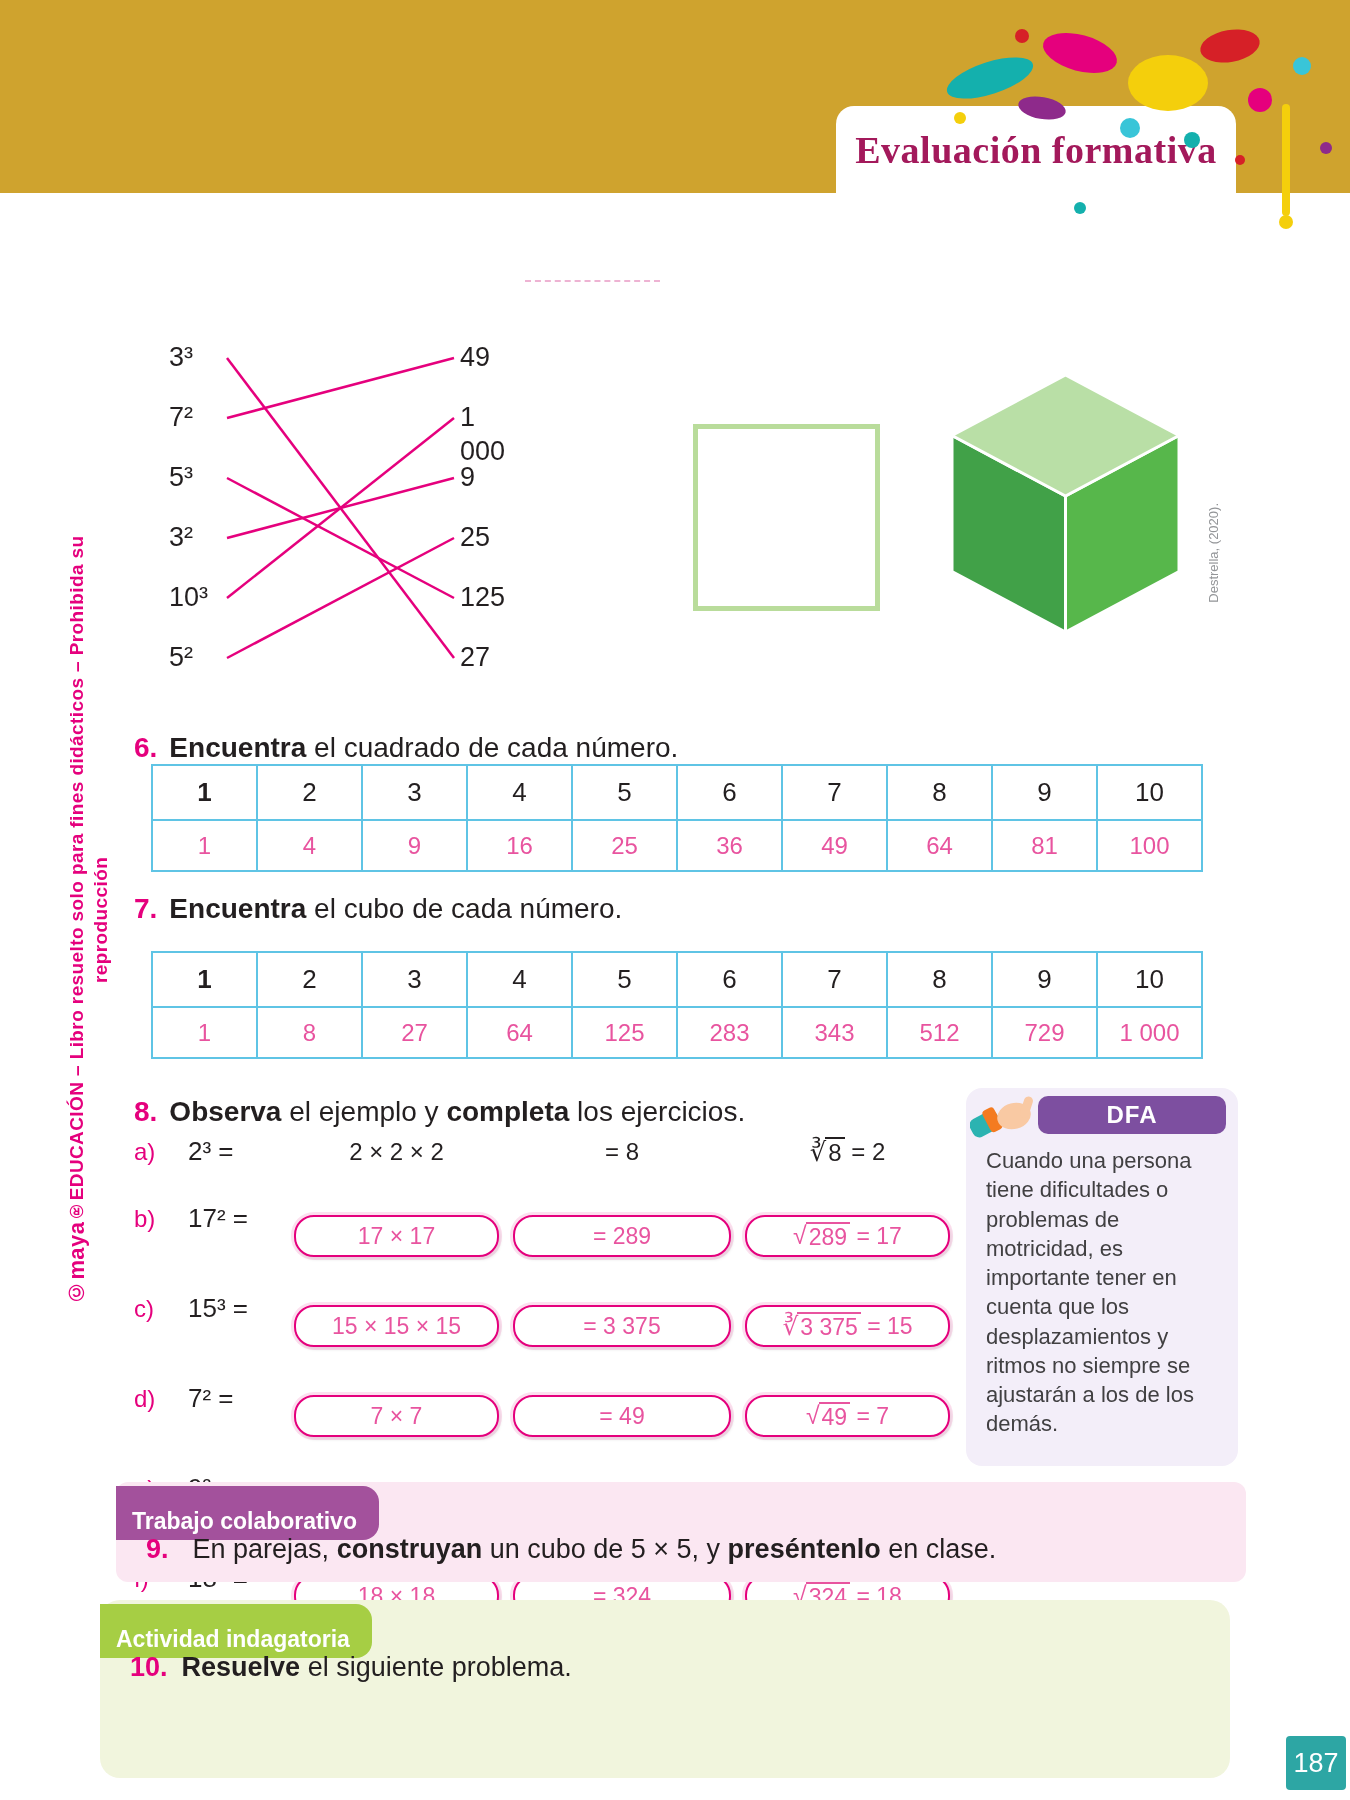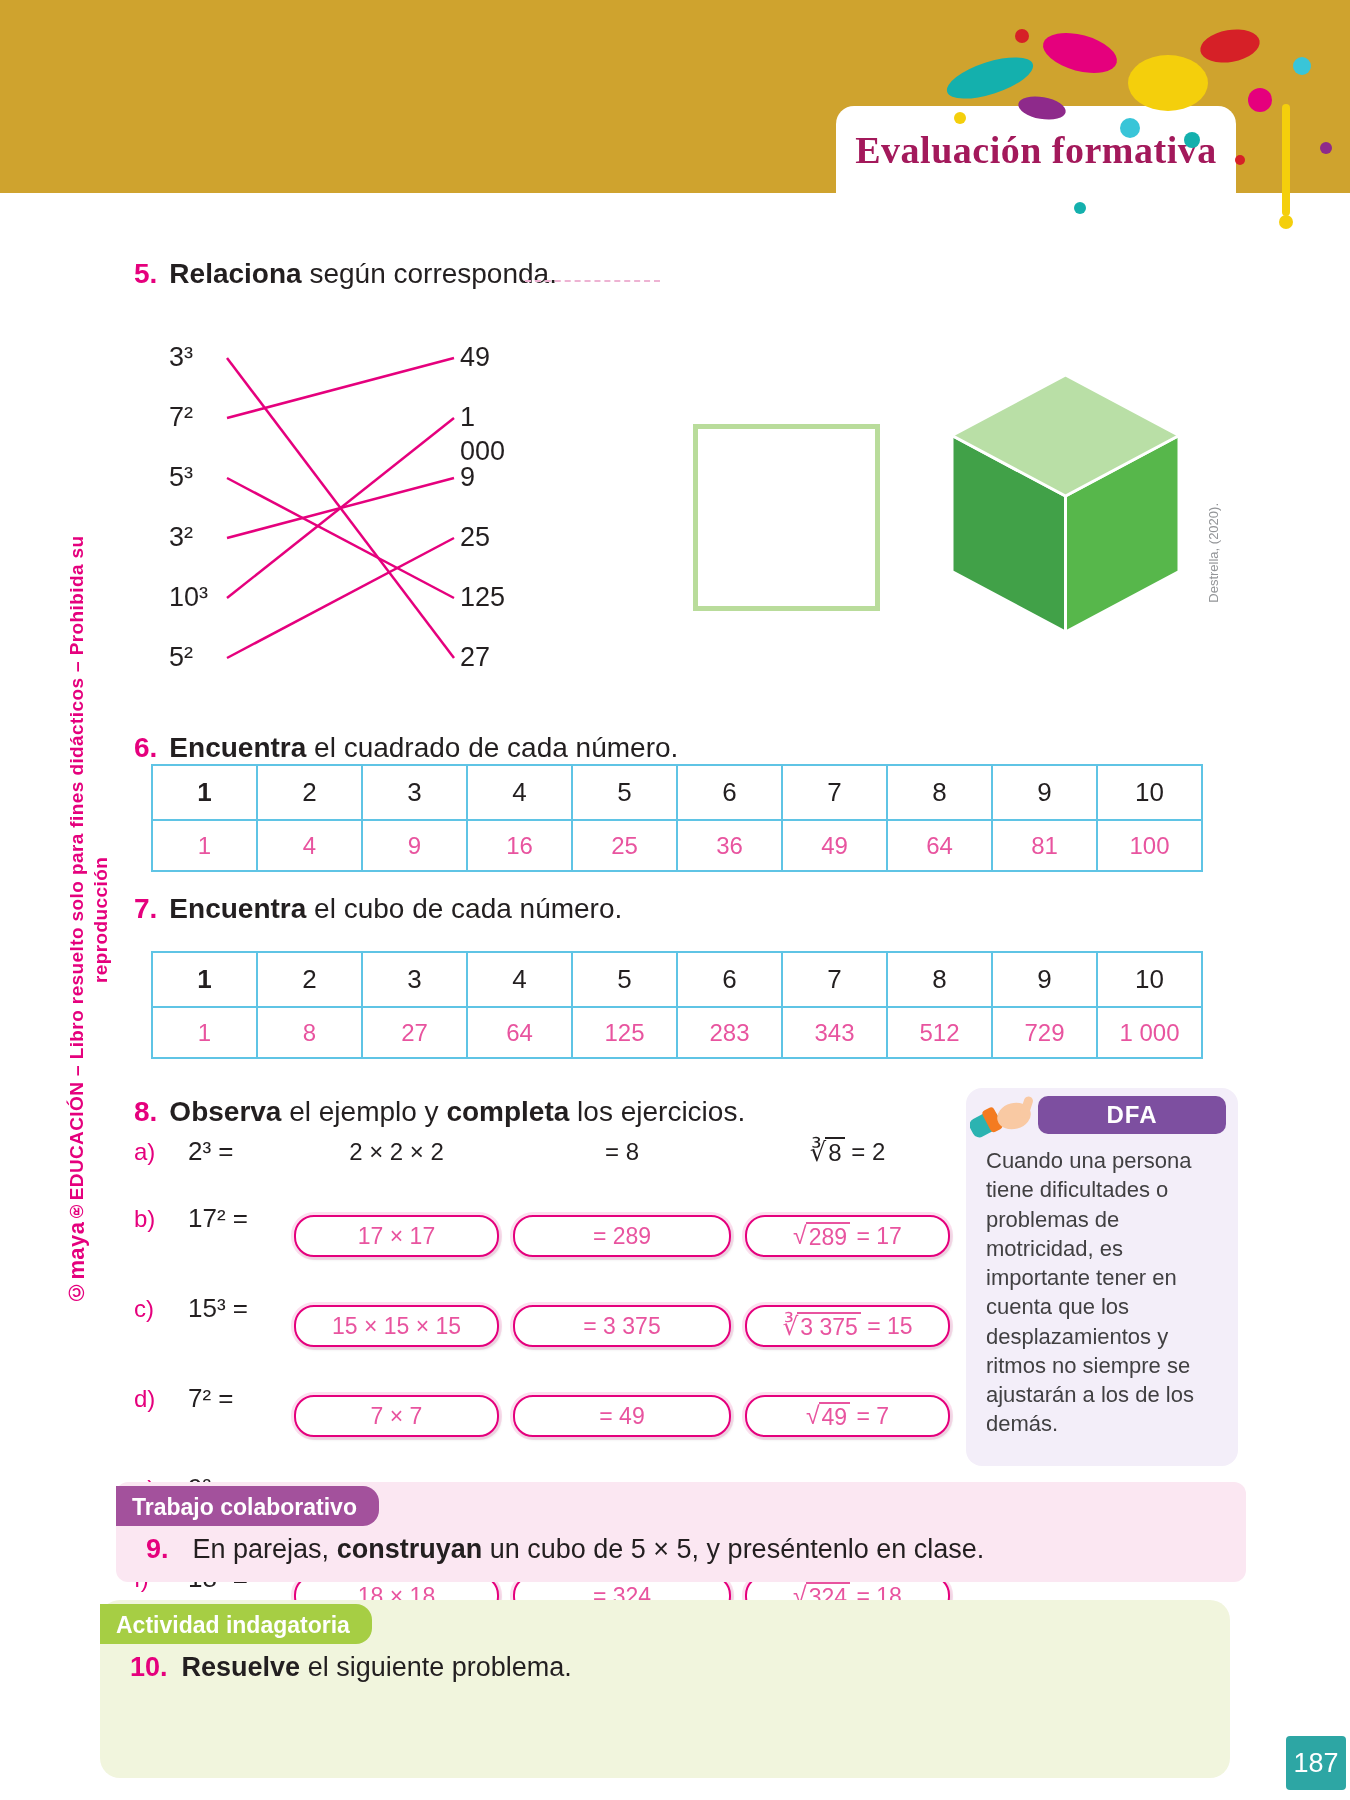--- a/index.html
+++ b/index.html
@@ -69,21 +69,21 @@
   .dfa-header{position:absolute;left:72px;right:12px;top:8px;height:38px;background:var(--dfa-purple);
               border-radius:10px;color:#fff;font-weight:bold;font-size:24px;letter-spacing:1px;
               display:flex;align-items:center;justify-content:center;}
   .dfa-text{position:absolute;left:20px;right:14px;top:58px;margin:0;font-size:22px;line-height:1.33;
             color:#414042;}
 
   
   .collab-section{position:absolute;left:116px;top:1482px;width:1130px;height:100px;
                   background:#fbe7f2;border-radius:12px;}
   .banner{position:absolute;left:0;top:4px;height:38px;color:#fff;font-weight:bold;font-size:23px;
-          display:inline-flex;align-items:center;padding:2px 22px 0 16px;border-radius:0 16px 16px 0;}
+          display:inline-flex;align-items:center;padding:16px 22px 0 16px;border-radius:0 16px 16px 0;}
   .collab-banner{background:var(--collab-purple);}
   .collab-text{position:absolute;left:30px;top:52px;font-size:27px;white-space:nowrap;}
   .collab-text .ex-num{margin-right:24px;}
 
   
   .inquiry-section{position:absolute;left:100px;top:1600px;width:1130px;height:178px;
                    background:#f1f5dd;border-radius:20px;}
   .inquiry-banner{background:var(--lime-green);}
   .inquiry-title{position:absolute;left:30px;top:52px;font-size:27px;}
   .inquiry-title .ex-num{margin-right:14px;}
@@ -120,23 +120,20 @@
     <circle cx="30" cy="110" r="6" fill="#f4cf0c"></circle>
     <circle cx="396" cy="140" r="6" fill="#8e2a8b"></circle>
     <circle cx="310" cy="152" r="5" fill="#d62027"></circle>
     <circle cx="150" cy="200" r="6" fill="#14b0ad"></circle>
   </svg>
 
   <div class="sidebar-credit">
     <span class="logo">©maya</span><span>®EDUCACIÓN – Libro resuelto solo para fines didácticos – Prohibida su reproducción</span>
   </div>
 
-  <div class="ex-heading" style="left:134px;top:258px;">
-    <span class="ex-num">5.</span><span class="b">Relaciona</span><span> según corresponda.</span>
-  </div>
   <div class="heading-rule"></div>
 
   <div class="match-wrap">
     <svg id="match-svg" width="345" height="345">
         <line x1="58" y1="18" x2="285" y2="318" stroke="#e5007d" stroke-width="2.5"></line>
         <line x1="58" y1="78" x2="285" y2="18" stroke="#e5007d" stroke-width="2.5"></line>
         <line x1="58" y1="138" x2="285" y2="258" stroke="#e5007d" stroke-width="2.5"></line>
         <line x1="58" y1="198" x2="285" y2="138" stroke="#e5007d" stroke-width="2.5"></line>
         <line x1="58" y1="258" x2="285" y2="78" stroke="#e5007d" stroke-width="2.5"></line>
         <line x1="58" y1="318" x2="285" y2="198" stroke="#e5007d" stroke-width="2.5"></line>
@@ -298,21 +295,21 @@
       <span>DFA</span>
     </div>
     <p class="dfa-text">Cuando una persona tiene dificultades o problemas de motricidad, es importante tener en cuenta que los desplazamientos y ritmos no siempre se ajustarán a los de los demás.</p>
   </div>
 
   <div class="collab-section">
     <div class="banner collab-banner">
       <span>Trabajo colaborativo</span>
     </div>
     <div class="collab-text">
-      <span class="ex-num">9.</span><span id="collab-segments"><span>En parejas, </span><span style="font-weight: bold;">construyan</span><span> un cubo de  5 × 5, y </span><span style="font-weight: normal;">preséntenlo</span><span> en clase.</span></span>
+      <span class="ex-num">9.</span><span id="collab-segments"><span>En parejas, </span><span style="font-weight: bold;">construyan</span><span> un cubo de  5 × 5, y </span><span style="font-weight: bold;">preséntenlo</span><span> en clase.</span></span>
     </div>
   </div>
 
   <div class="inquiry-section">
     <div class="banner inquiry-banner">
       <span>Actividad indagatoria</span>
     </div>
     <div class="inquiry-title">
       <span class="ex-num">10.</span><span class="b">Resuelve</span><span> el siguiente problema.</span>
     </div>

